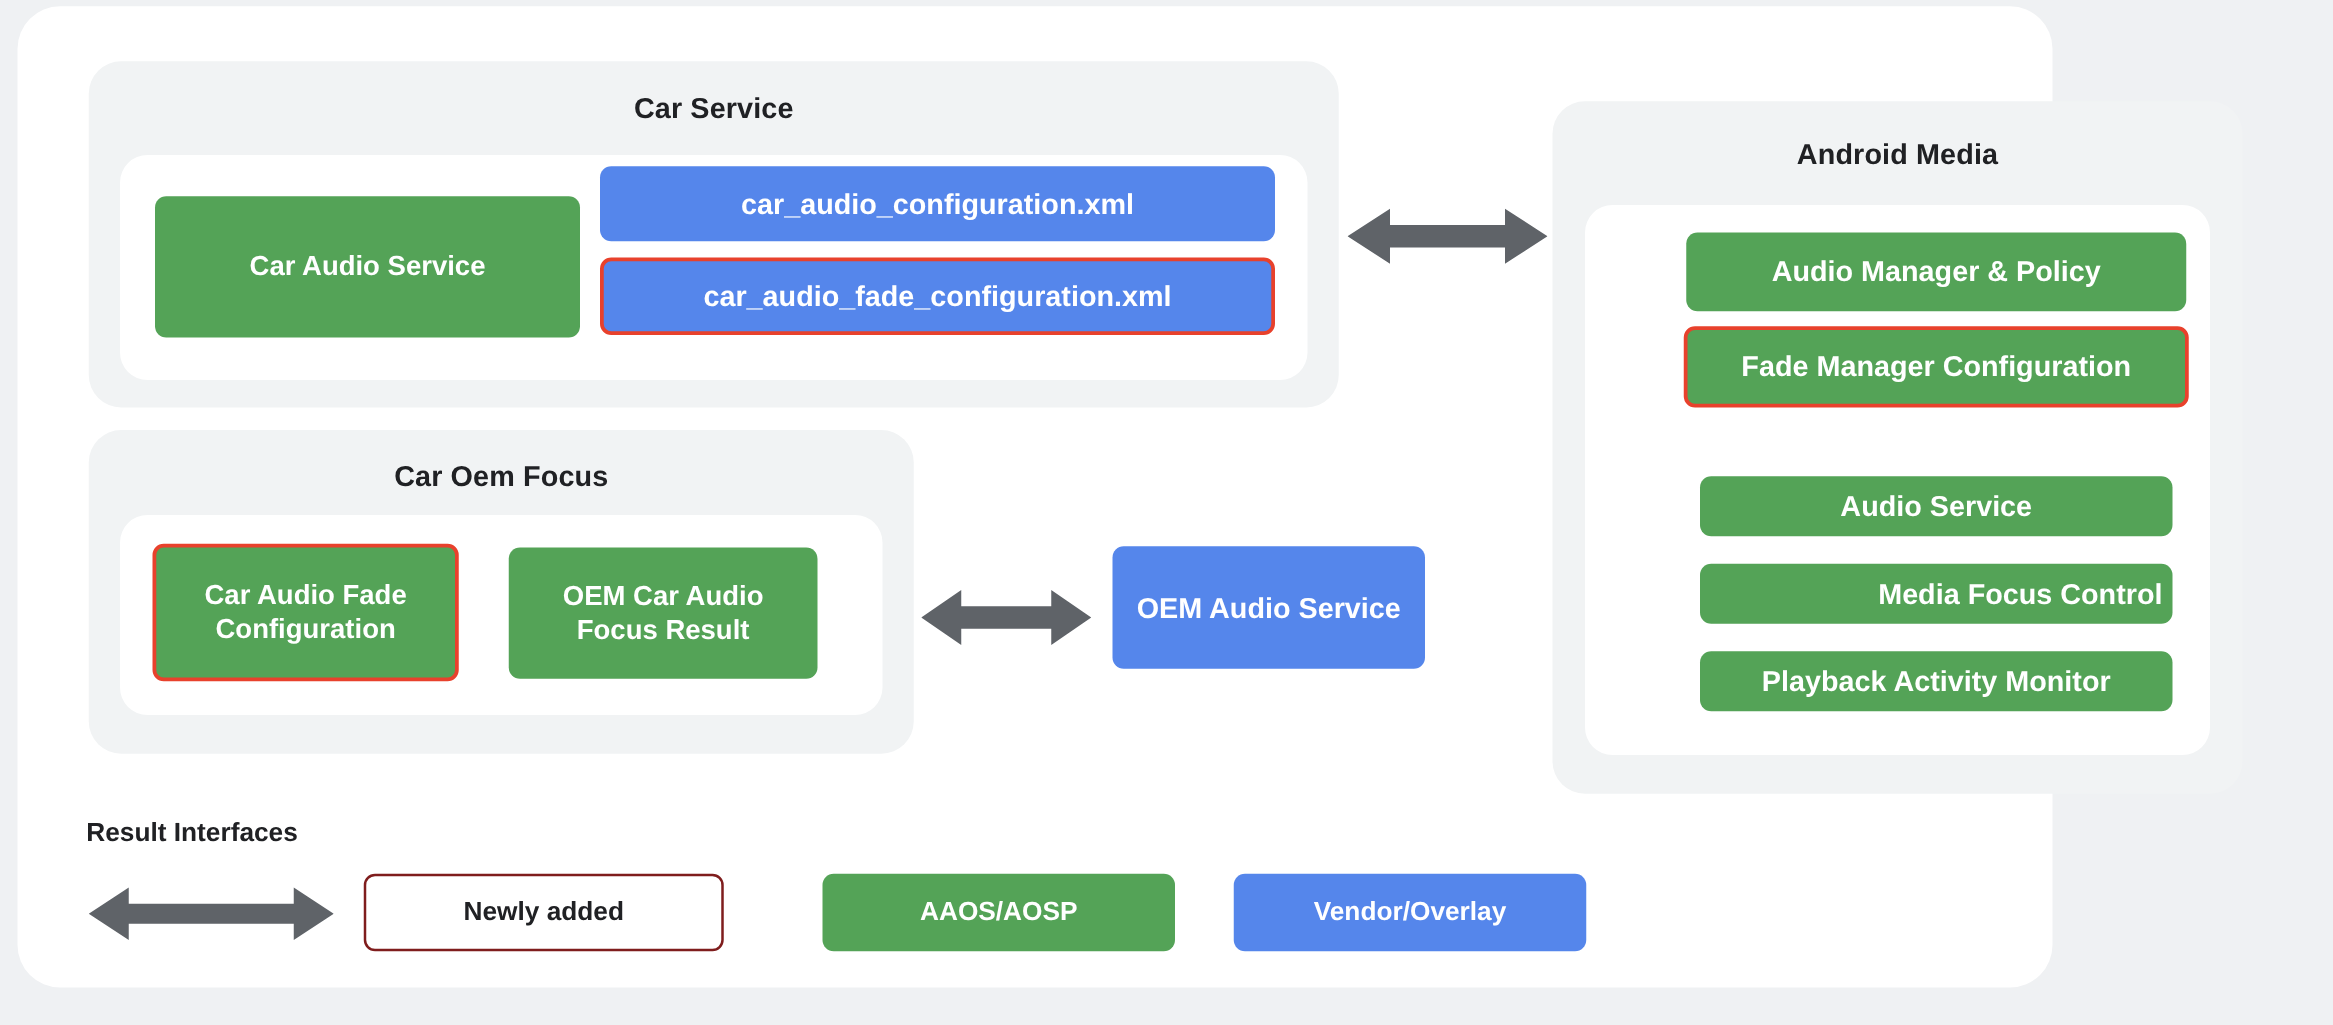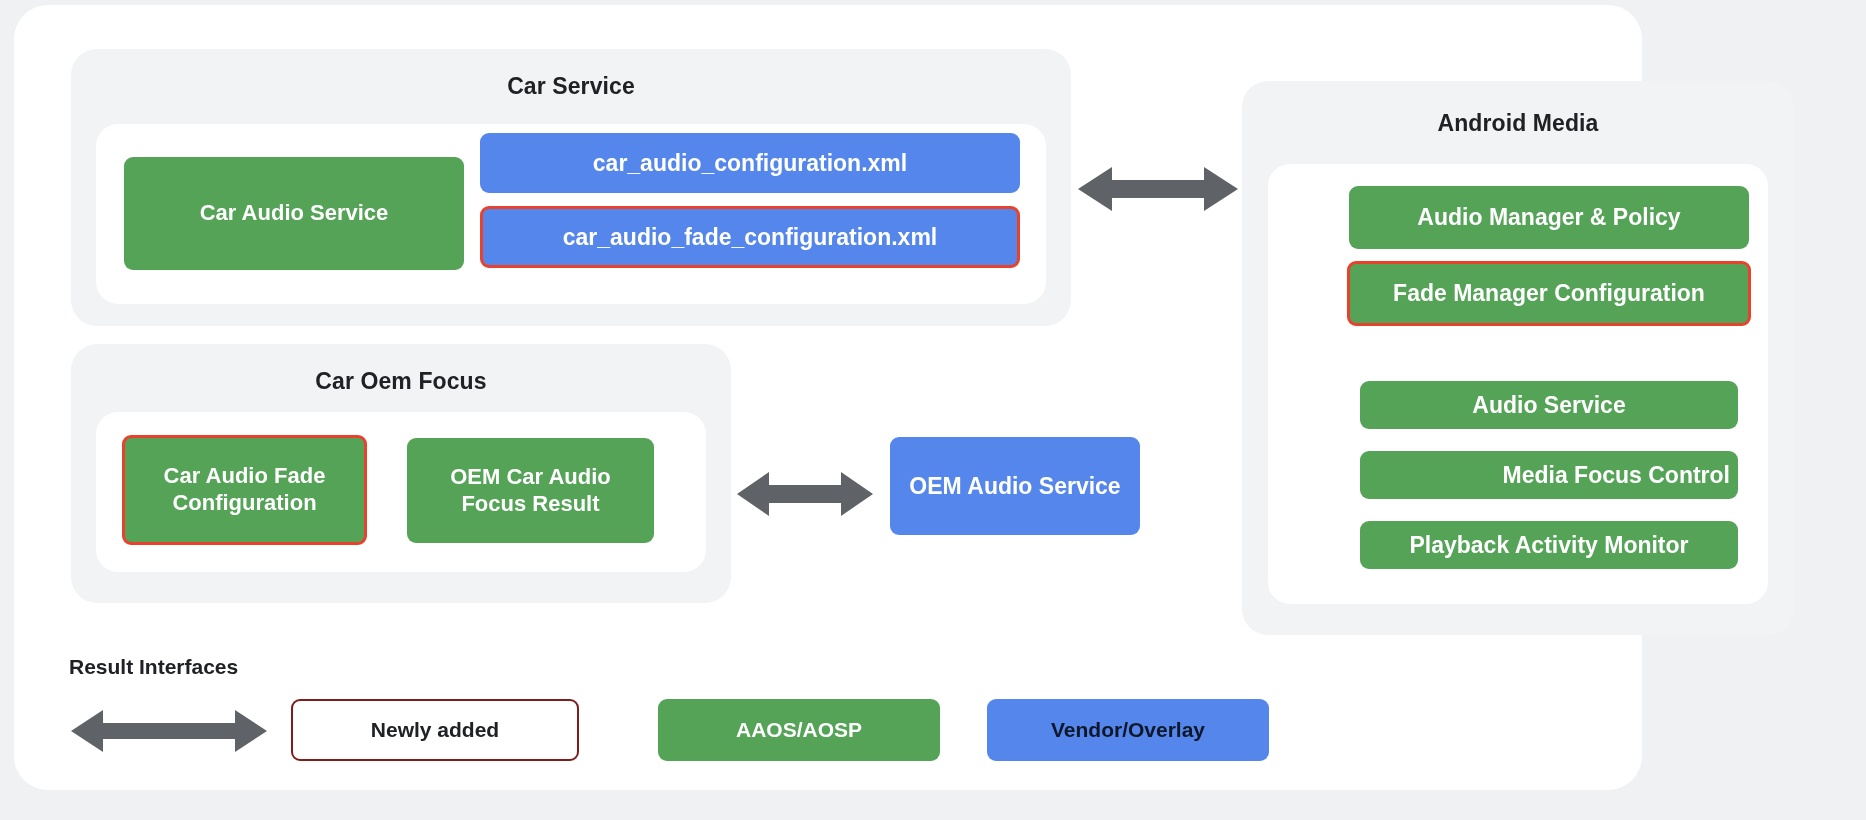--- a/index.html
+++ b/index.html
@@ -92,21 +92,21 @@
     font-weight: bold;
     font-size: 21px;
     text-align: center;
   }
   .legend-box.newly {
     background: #ffffff;
     border: 2px solid #7f1d1d;
     color: #202124;
   }
   .legend-box.green { background: #54a357; color: #ffffff; }
-  .legend-box.blue  { background: #5586eb; color: #0f172a; }
+  .legend-box.blue  { background: #5586eb; color: #ffffff; }
 </style>
 </head>
 <body>
 
 <div id="canvas">
 
   <div class="page-card">
 
     <div class="group-panel" style="left:57px; top:44px; width:1000px; height:277px;">
       <div class="group-title" style="top:24px;">Car Service</div>

